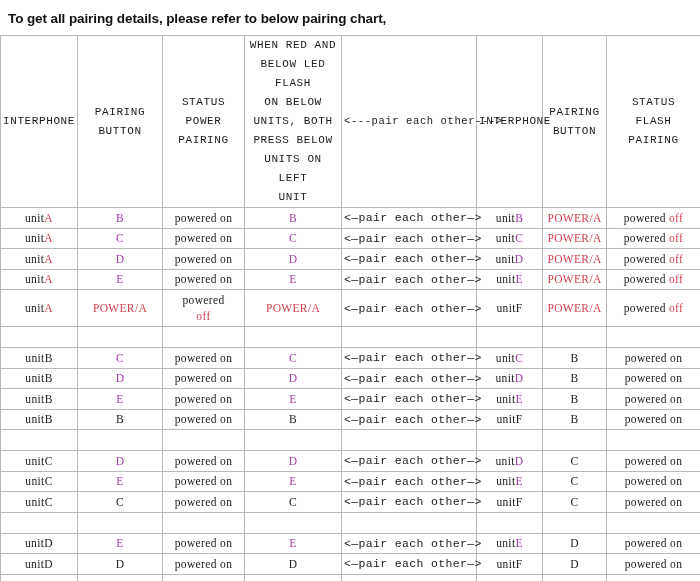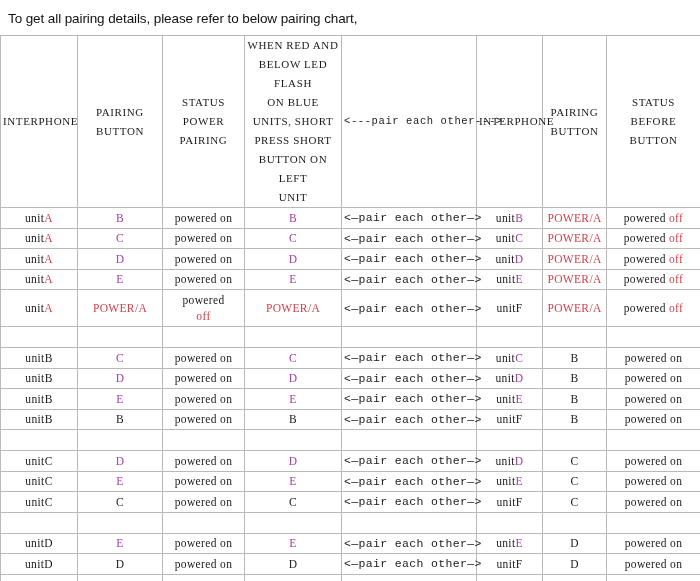--- a/index.html
+++ b/index.html
@@ -10,21 +10,21 @@
   body {
     width: 700px;
     height: 581px;
     overflow: hidden;
     font-family: "Liberation Serif", serif;
     color: #1a1a1a;
   }
 
   #heading {
     font-family: "Liberation Sans", sans-serif;
-    font-weight: normal;
+    font-weight: bold;
     font-size: 13.5px;
     color: #111111;
     padding: 11px 0 0 8px;
     letter-spacing: -0.1px;
     white-space: nowrap;
   }
 
   table.chart {
     border-collapse: collapse;
     table-layout: fixed;
@@ -51,20 +51,21 @@
   col.c5 { width: 66px; }
   col.c6 { width: 64px; }
   col.c7 { width: 94px; }
 
   tr.header-row td {
     height: 139px;
     vertical-align: middle;
     font-size: 11px;
     letter-spacing: 0.6px;
     line-height: 19px;
+    font-family: Liberation Mono, monospace;
   }
   td.hdr-wrap {
     text-align: left;
     padding-left: 9px;
     padding-right: 4px;
     vertical-align: middle;
   }
   td.hdr-left {
     text-align: left;
     padding-left: 9px;
@@ -116,37 +117,37 @@
           <div>BUTTON</div>
         </td>
         <td class="hdr-left">
           <div>STATUS</div>
           <div>POWER</div>
           <div>PAIRING</div>
         </td>
         <td class="hdr-wrap">
           <div>WHEN RED AND</div>
           <div>BELOW LED FLASH</div>
-          <div>ON BLUE</div>
-          <div>UNITS,  SHORT</div>
-          <div>PRESS SHORT</div>
-          <div>BUTTON ON LEFT</div>
+          <div>ON BELOW</div>
+          <div>UNITS,  BOTH</div>
+          <div>PRESS BELOW</div>
+          <div>UNITS ON LEFT</div>
           <div>UNIT</div>
         </td>
         <td class="arrow">&lt;---pair  each other---&gt;</td>
         <td class="hdr-center">
           <div>INTERPHONE</div>
         </td>
         <td class="hdr-left">
           <div>PAIRING</div>
           <div>BUTTON</div>
         </td>
         <td class="hdr-left">
           <div>STATUS</div>
-          <div>BEFORE BUTTON</div>
+          <div>FLASH PAIRING</div>
         </td>
       </tr>
       <tr class="data-row">
         <td><span>unit</span><span class="red">A</span></td>
         <td><span class="purple">B</span></td>
         <td>
           <div><span>powered on</span></div>
         </td>
         <td><span class="purple">B</span></td>
         <td class="arrow">&lt;—pair each other—&gt;</td>

